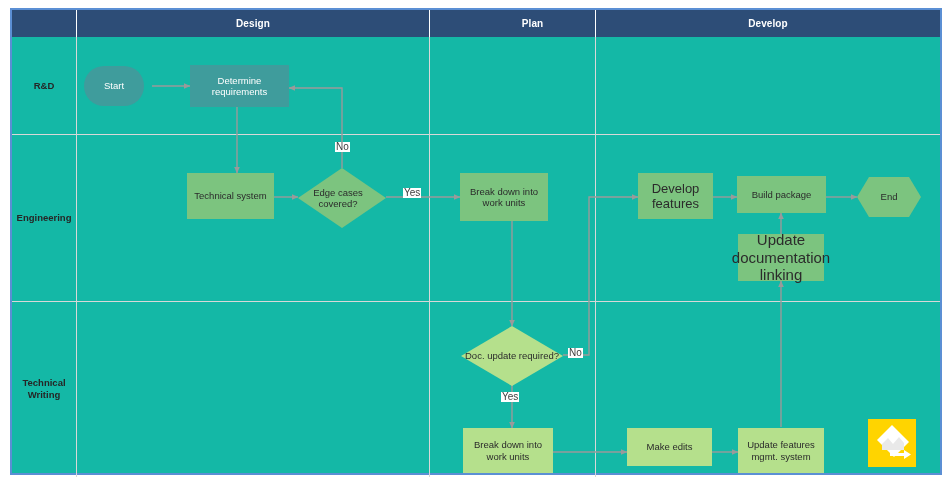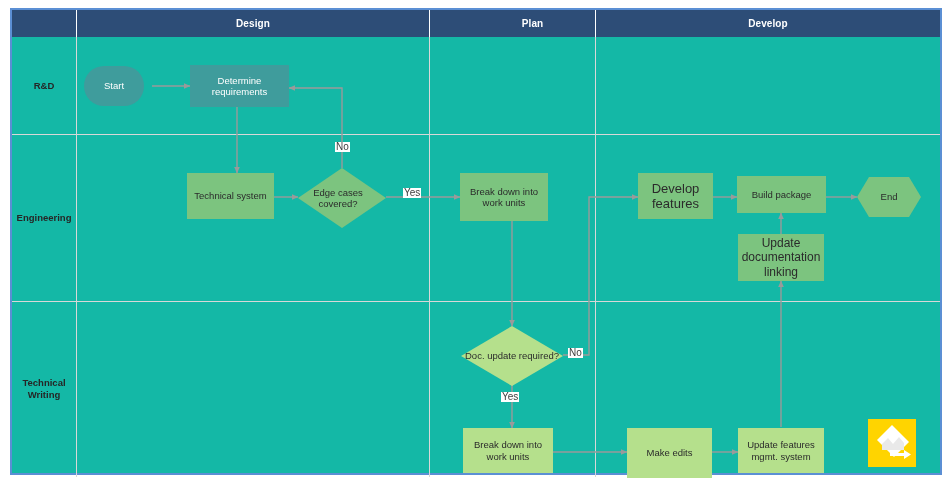--- a/index.html
+++ b/index.html
@@ -166,36 +166,36 @@
       <span>Build package</span>
     </div>
 
     <svg class="shape-svg" style="left:845px;top:167px;width:64px;height:40px;" viewBox="0 0 64 40">
       <polygon points="12,0 52,0 64,20 52,40 12,40 0,20" fill="#7cc47f"></polygon>
     </svg>
     <div class="shape-text" style="left:845px;top:167px;width:64px;height:40px;font-size:9.5px;">
       <span>End</span>
     </div>
 
-    <div class="node green-d rect" style="left:726px;top:224px;width:86px;height:47px;font-size:12px;">
+    <div class="node green-d rect" style="left:726px;top:224px;width:86px;height:47px;font-size:15px;">
       <span>Update documentation linking</span>
     </div>
 
     <svg class="shape-svg" style="left:449px;top:316px;width:102px;height:60px;" viewBox="0 0 102 60">
       <polygon points="51,0 102,30 51,60 0,30" fill="#b5e08c"></polygon>
     </svg>
     <div class="shape-text" style="left:449px;top:316px;width:102px;height:60px;font-size:9.5px;">
       <span>Doc. update required?</span>
     </div>
 
     <div class="node green-l rect" style="left:451px;top:418px;width:90px;height:45px;font-size:9.5px;">
       <span>Break down into work units</span>
     </div>
 
-    <div class="node green-l rect" style="left:615px;top:418px;width:85px;height:50px;font-size:9.5px;">
+    <div class="node green-l rect" style="left:615px;top:418px;width:85px;height:38px;font-size:9.5px;">
       <span>Make edits</span>
     </div>
 
     <div class="node green-l rect" style="left:726px;top:418px;width:86px;height:45px;font-size:9.5px;">
       <span>Update features mgmt. system</span>
     </div>
 
     <div class="conn-label" style="left:323px;top:132px;">No</div>
     <div class="conn-label" style="left:391px;top:178px;">Yes</div>
     <div class="conn-label" style="left:556px;top:338px;">No</div>

